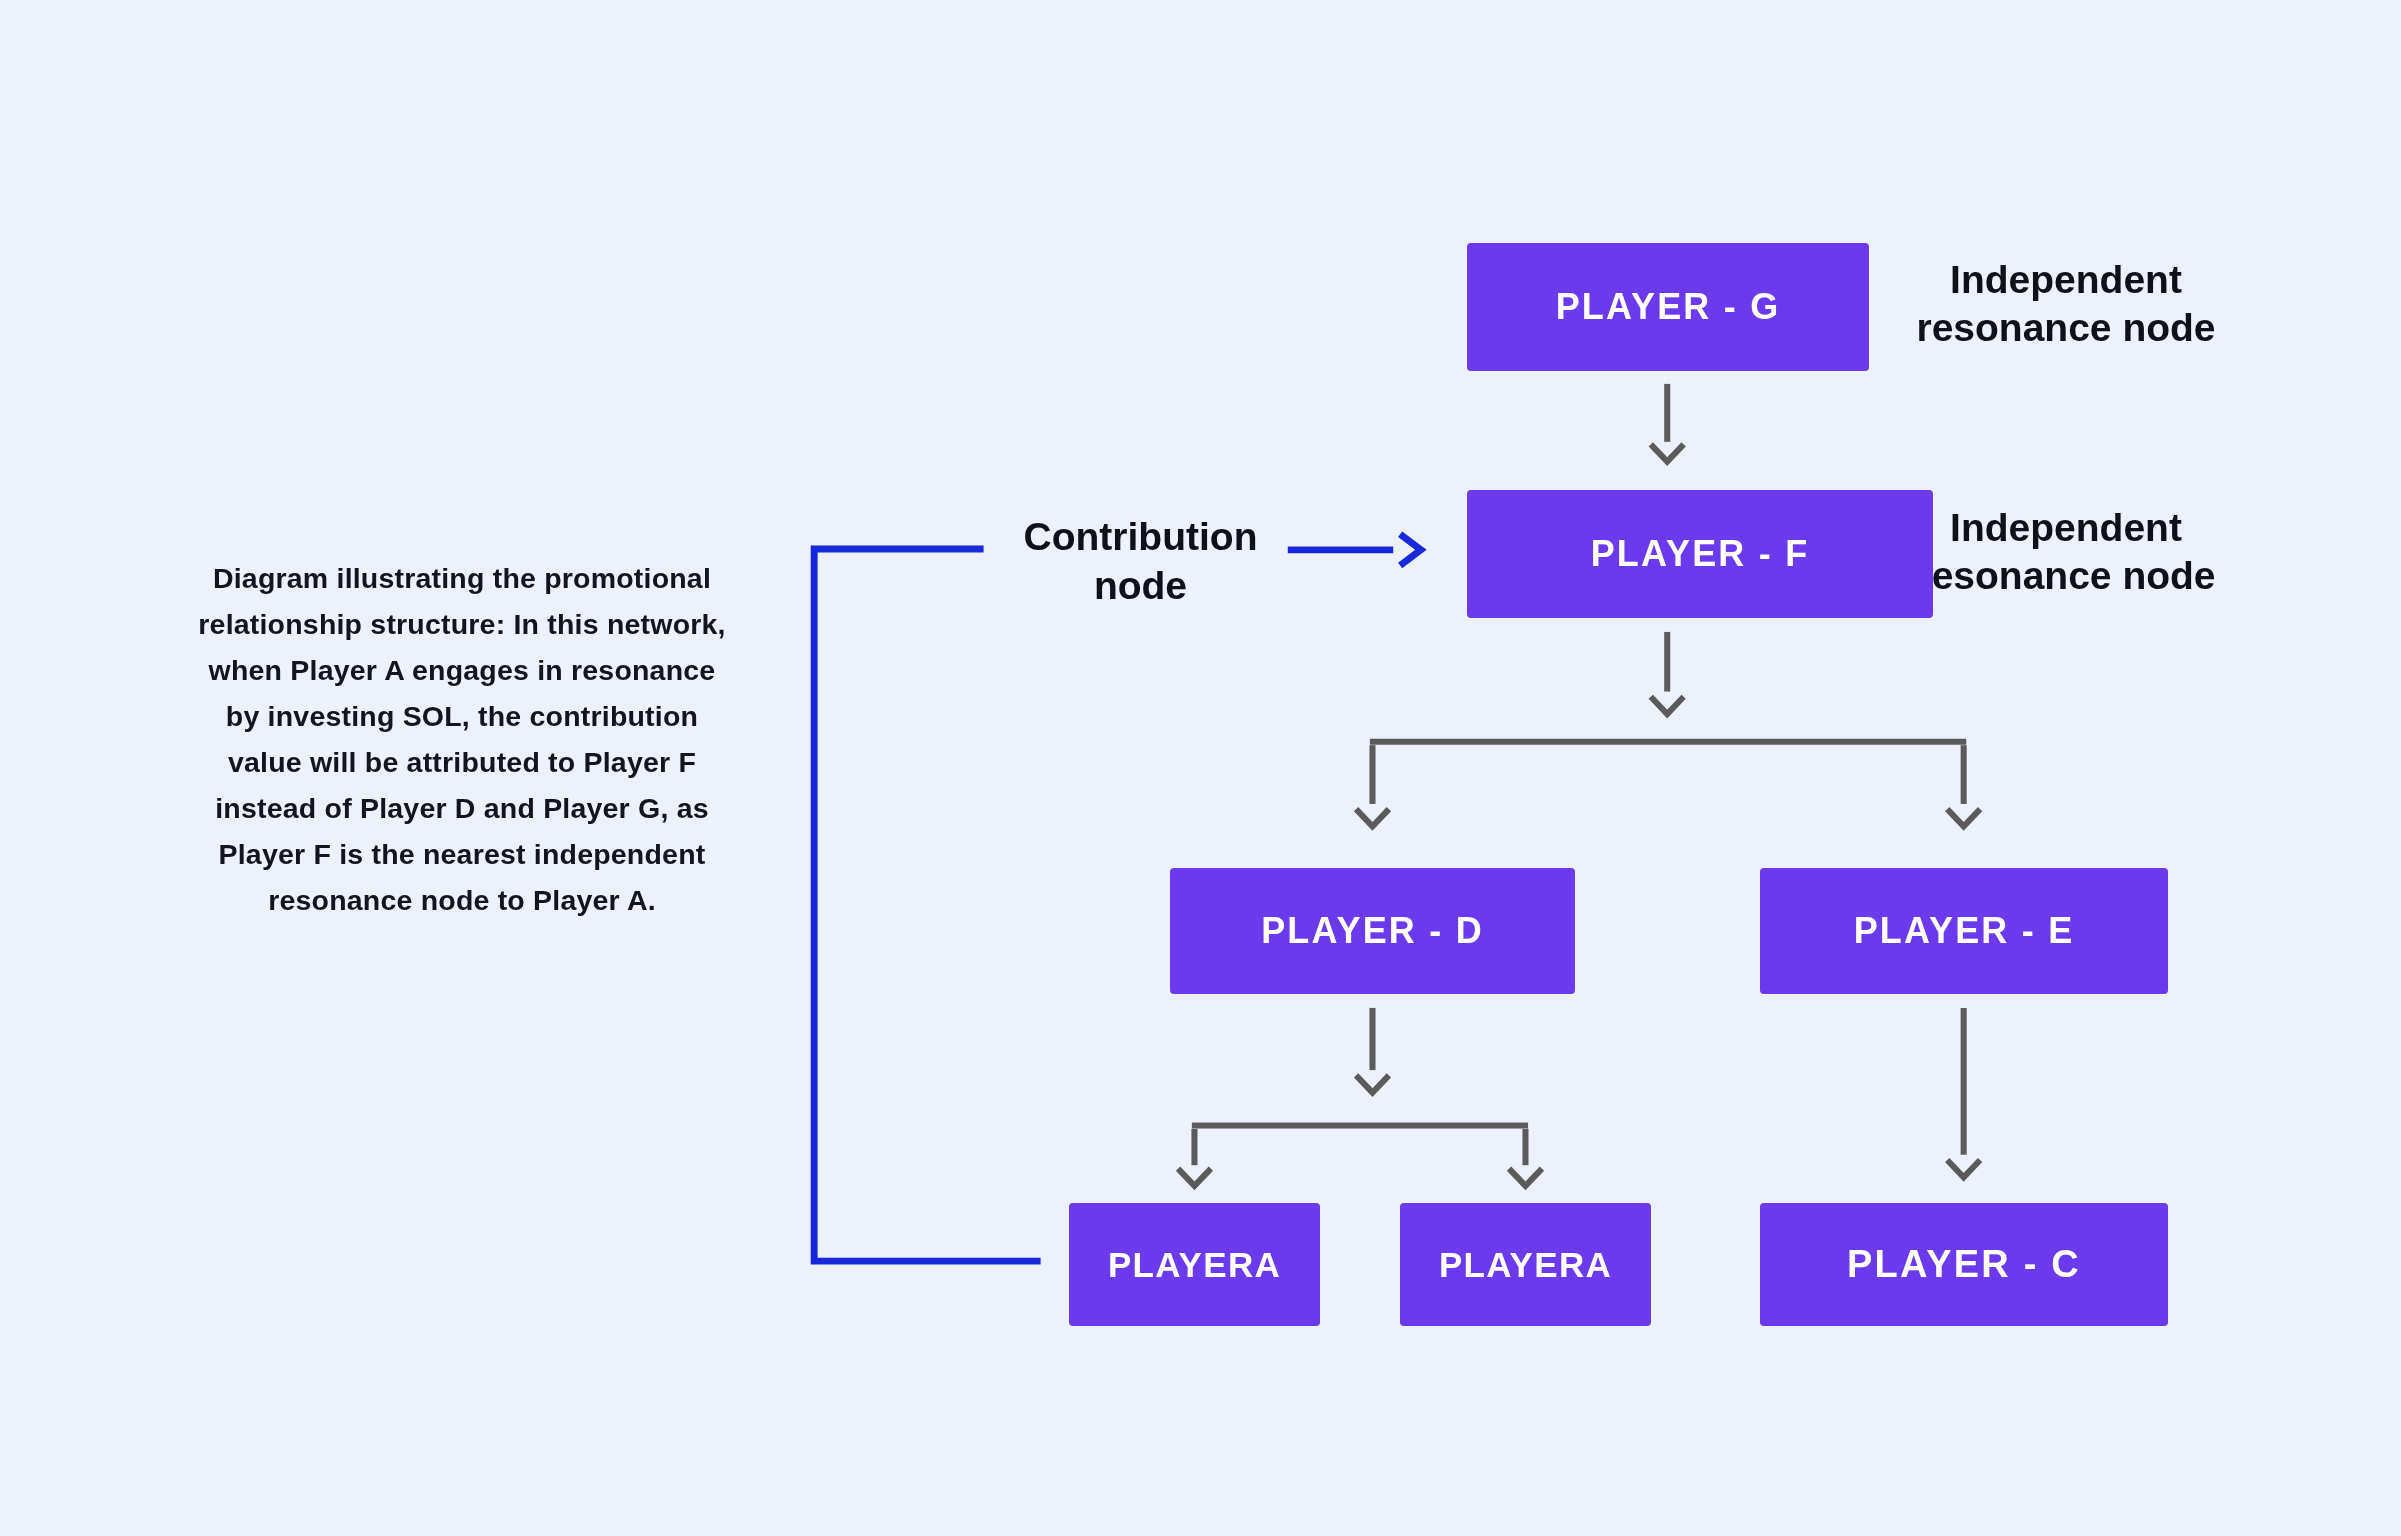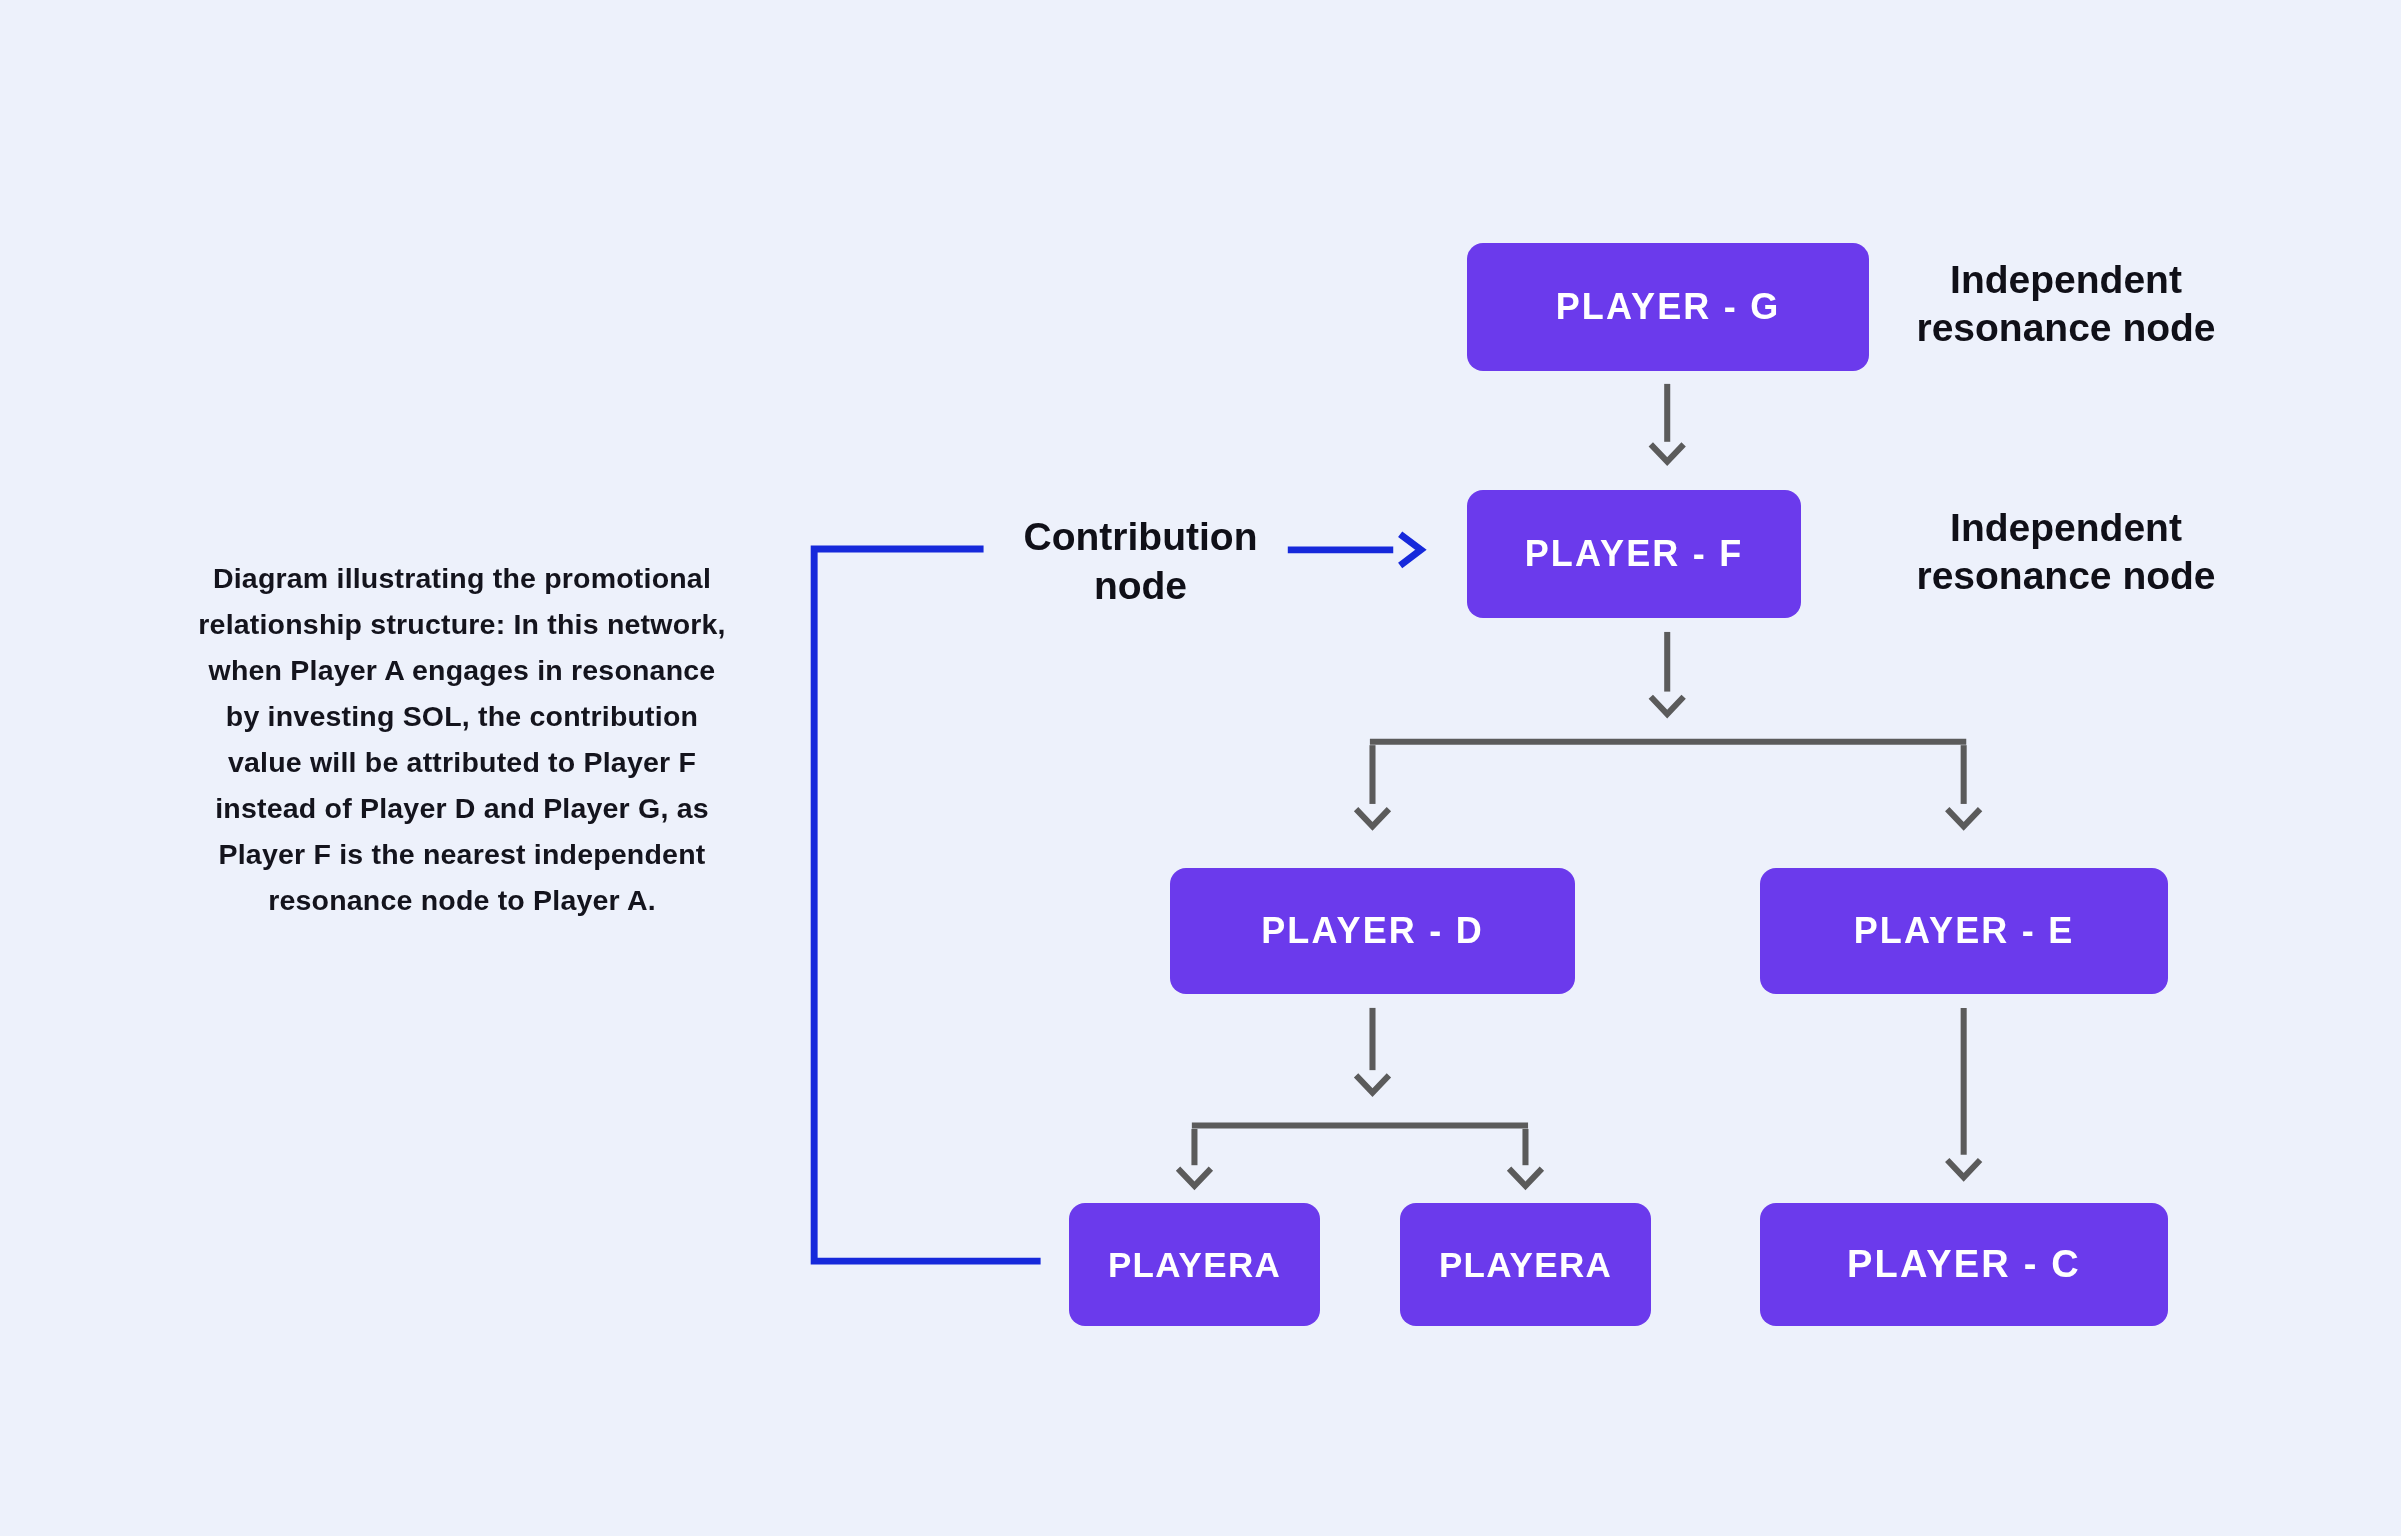--- a/index.html
+++ b/index.html
@@ -11,28 +11,28 @@
     font-family:"Liberation Sans", sans-serif;
     color:#12121c;
   }
   .wires{position:absolute;left:0;top:0;pointer-events:none;}
   .c{stroke:#5B5B5B;stroke-width:7;fill:none;stroke-linejoin:miter;stroke-linecap:butt;}
   .b{stroke:#1629DB;stroke-width:8;fill:none;stroke-linejoin:miter;stroke-linecap:butt;}
   .node{
     position:absolute;
     background:#6B3AEC;
     color:#FFFFFF;
-    border-radius:16px;
+    border-radius:4px;
     display:flex;align-items:center;justify-content:center;
     font-weight:600;
     letter-spacing:2.2px;
     white-space:nowrap;
   }
   .node-g{left:1467px;top:243px;width:402px;height:128px;font-size:36px;}
-  .node-f{left:1467px;top:490px;width:334px;height:128px;font-size:36px;}
+  .node-f{left:1467px;top:490px;width:466px;height:128px;font-size:36px;}
   .node-d{left:1170px;top:868px;width:405px;height:126px;font-size:36px;}
   .node-e{left:1760px;top:868px;width:408px;height:126px;font-size:36px;}
   .node-a{left:1069px;top:1203px;width:251px;height:123px;font-size:35px;letter-spacing:1.3px;}
   .node-b{left:1400px;top:1203px;width:251px;height:123px;font-size:35px;letter-spacing:1.3px;}
   .node-c{left:1760px;top:1203px;width:408px;height:123px;font-size:38px;}
   .side-label{
     position:absolute;
     width:380px;
     text-align:center;
     font-size:39px;font-weight:600;line-height:48px;

